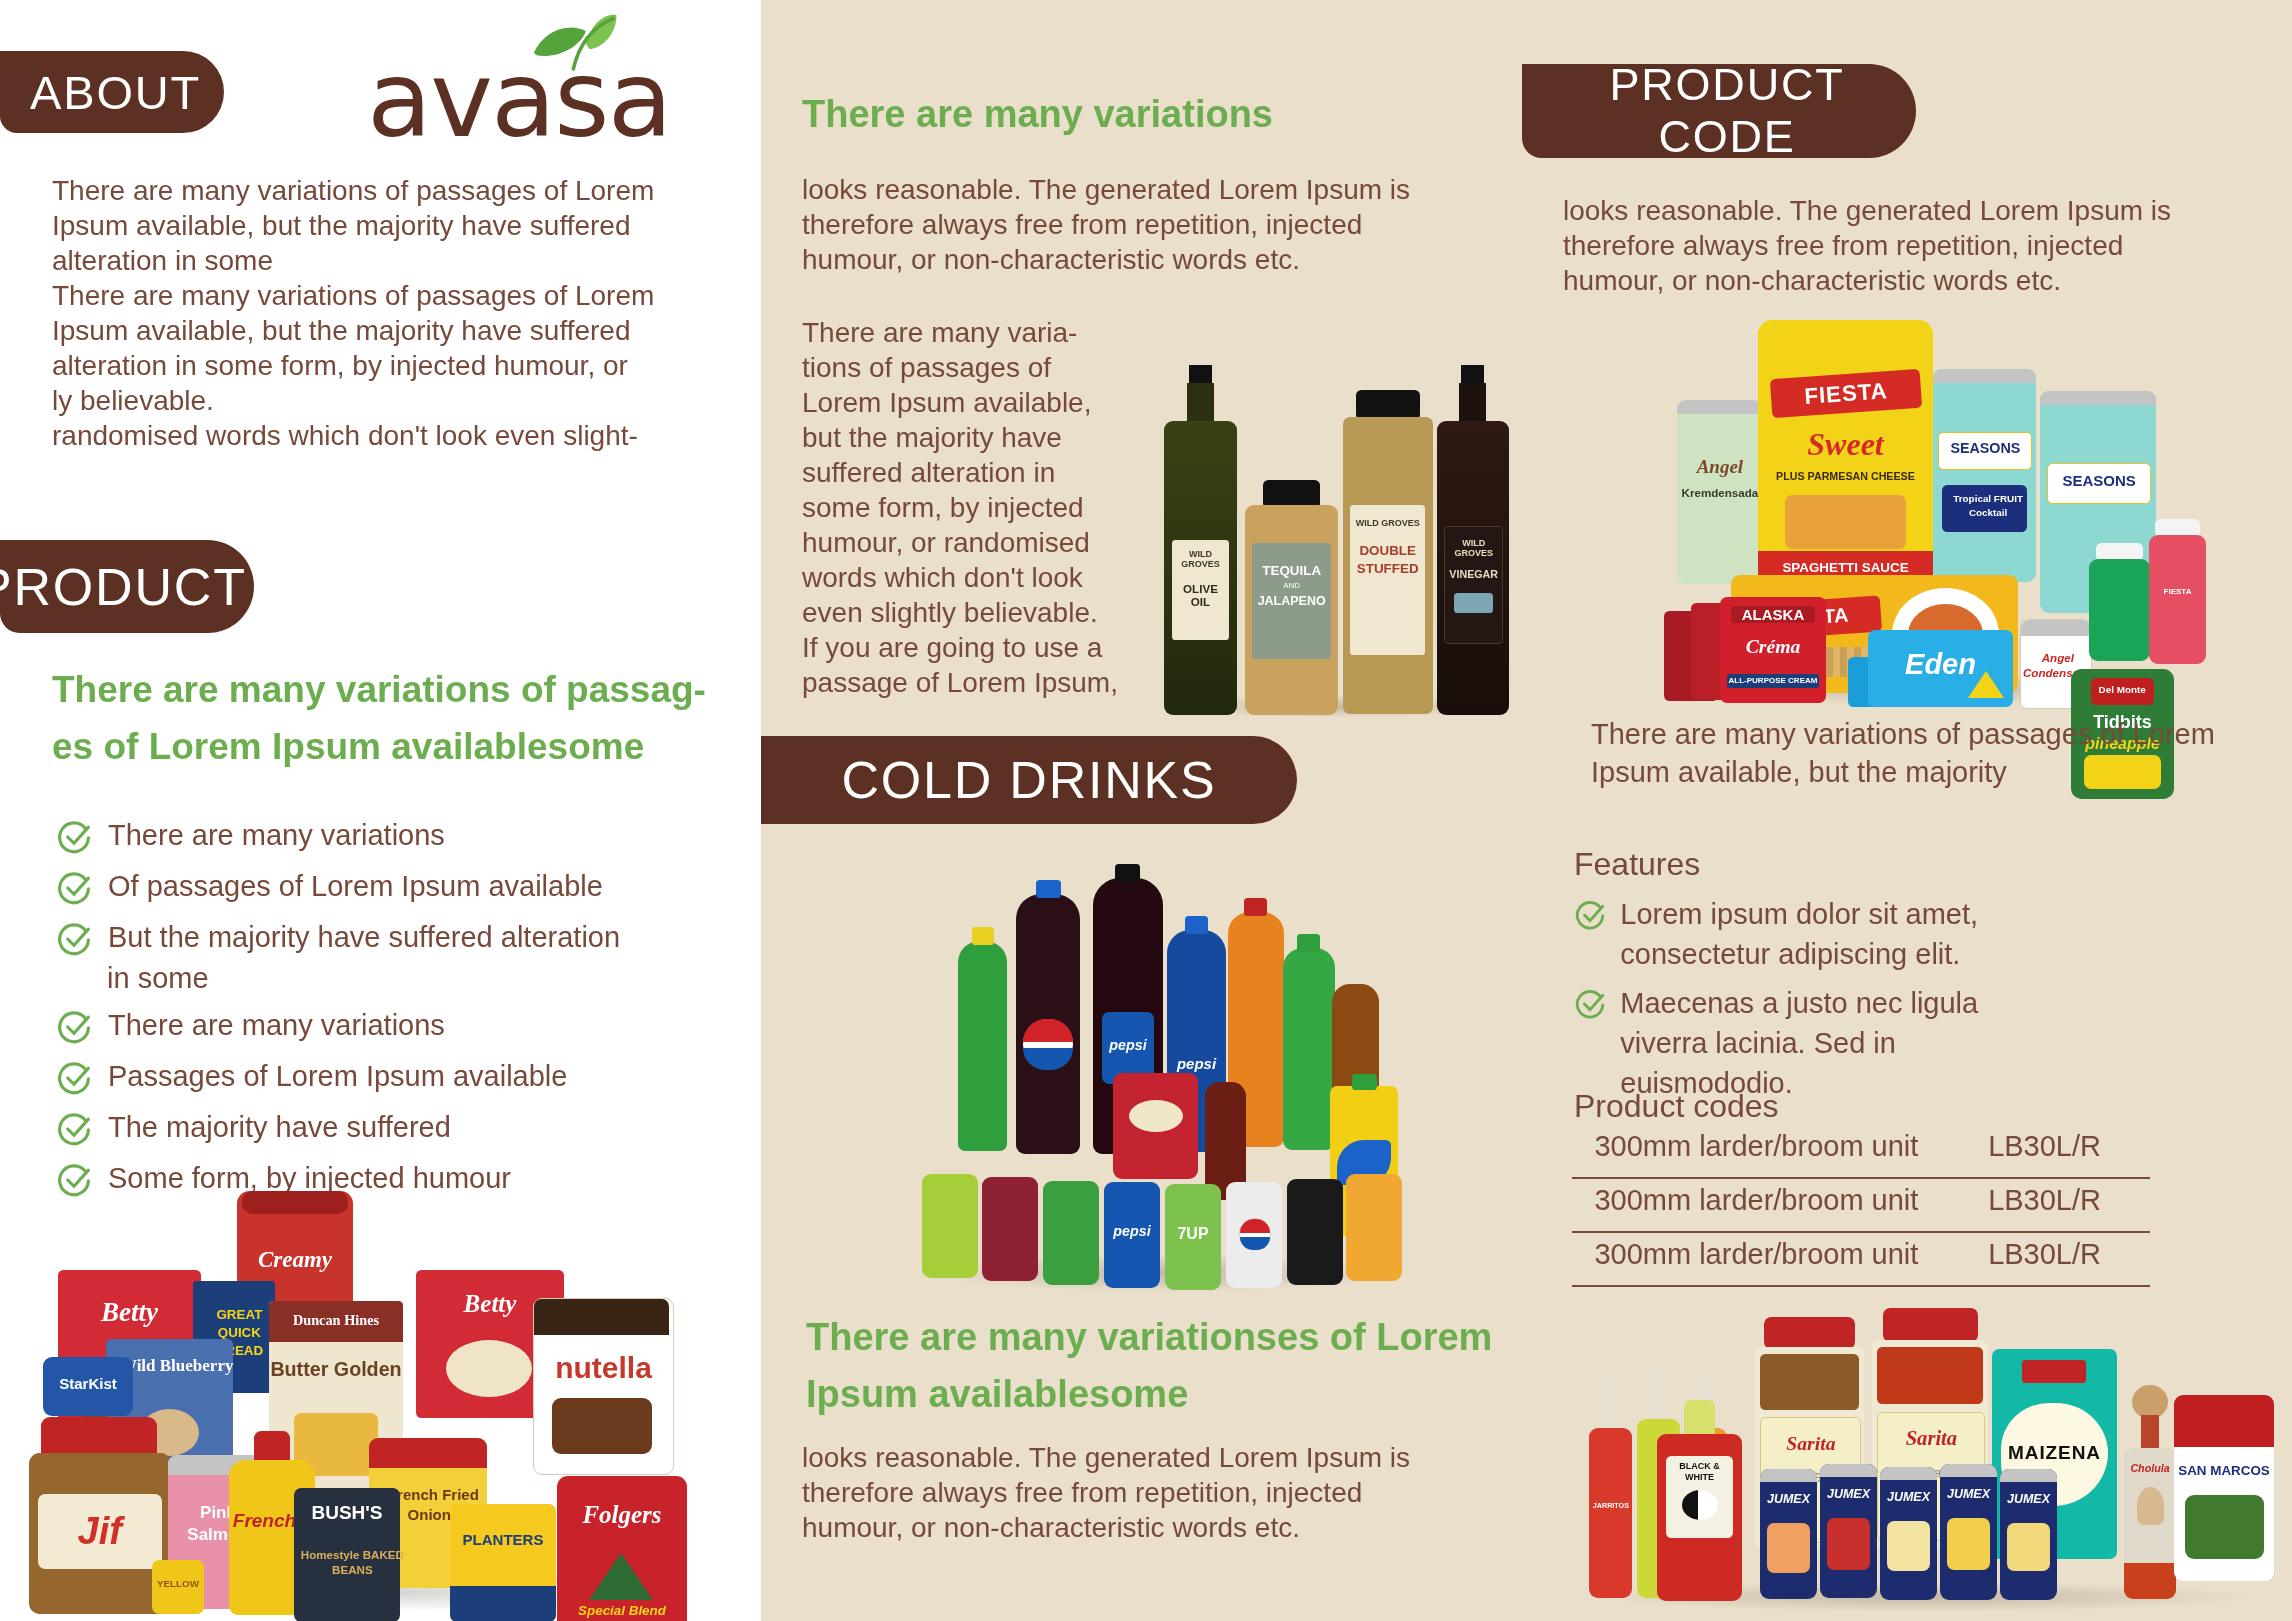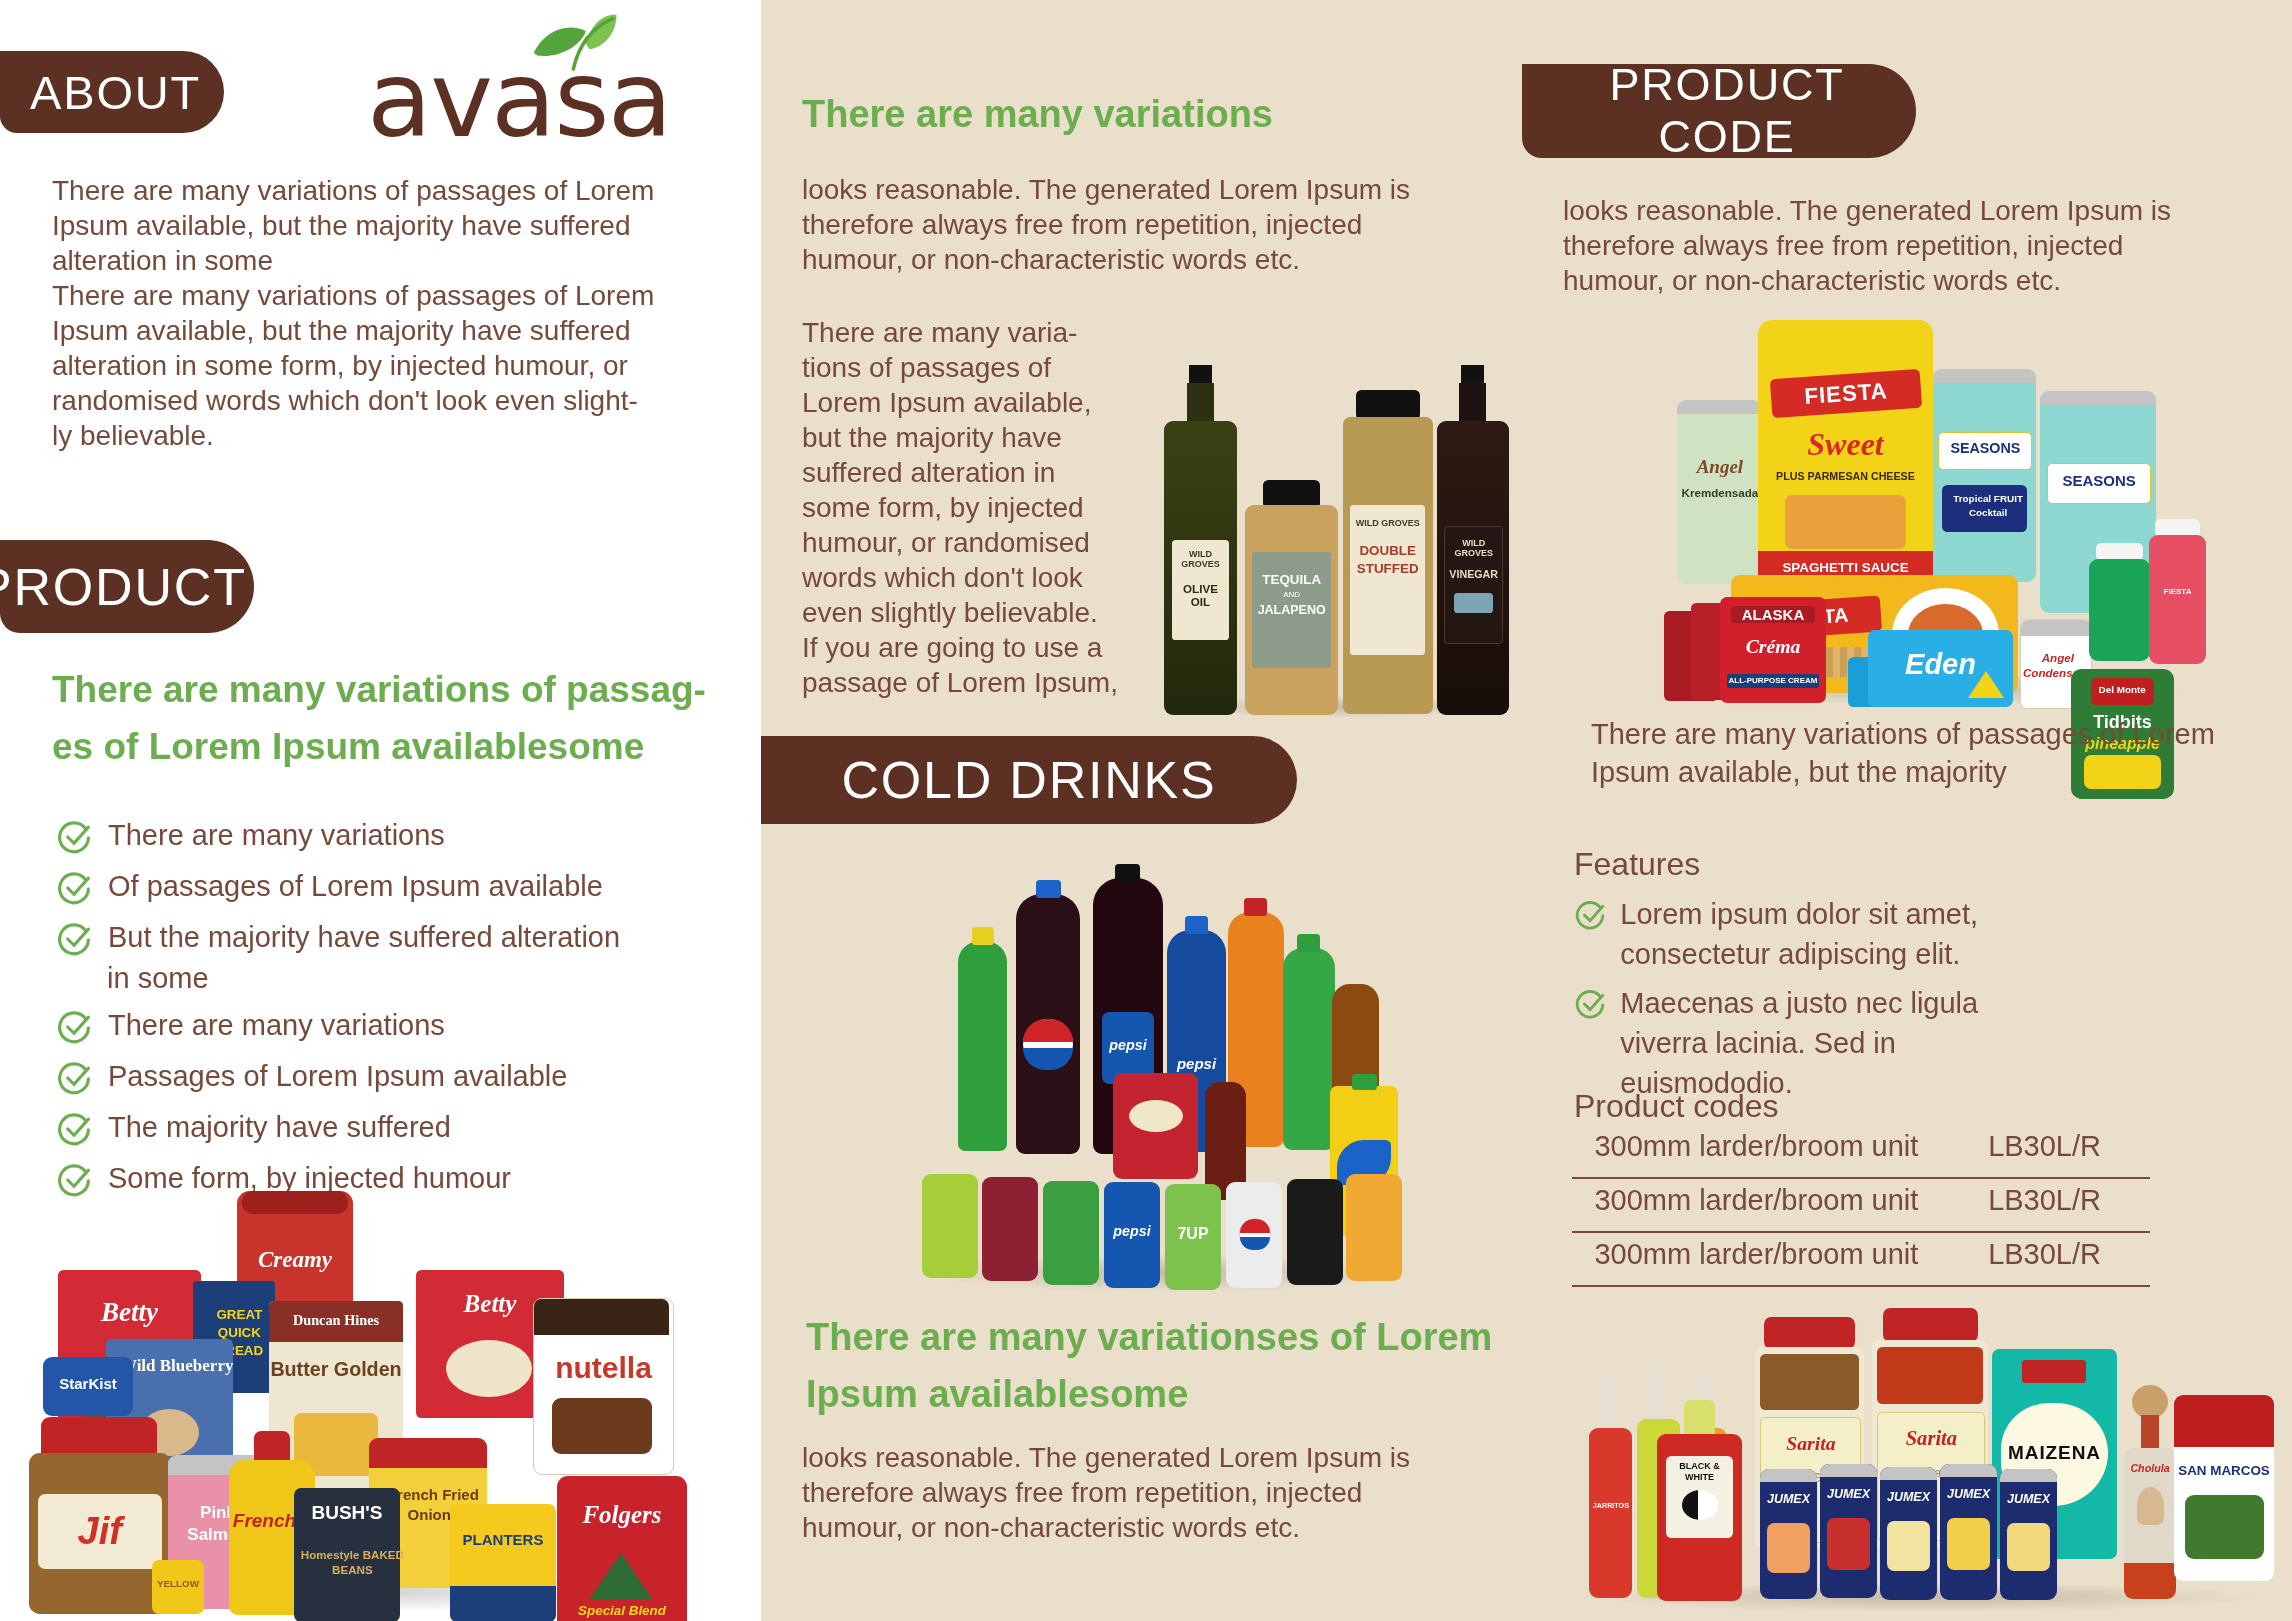--- a/index.html
+++ b/index.html
@@ -47,22 +47,22 @@
 
   <div class="p31" style="left:52px;top:173px;">
     <div class="ln">There are many variations of passages of Lorem</div>
     <div class="ln">Ipsum available, but the majority have suffered</div>
     <div class="ln">alteration in some</div>
   </div>
   <div class="p31" style="left:52px;top:278px;">
     <div class="ln">There are many variations of passages of Lorem</div>
     <div class="ln">Ipsum available, but the majority have suffered</div>
     <div class="ln">alteration in some form, by injected humour, or</div>
+    <div class="ln">ly believable.</div>
     <div class="ln">randomised words which don't look even slight-</div>
-    <div class="ln">ly believable.</div>
   </div>
 
   <div class="banner" style="left:0;top:540px;width:254px;height:93px;font-size:52px;justify-content:flex-end;border-radius:0 59px 59px 25px;">
     <span style="text-align:right;padding-right:23px;">PRODUCT</span>
   </div>
 
   <div class="gh" style="left:52px;top:661px;">
     <div class="ln">There are many variations of passag-</div>
     <div class="ln">es of Lorem Ipsum availablesome</div>
   </div>
@@ -226,21 +226,21 @@
       <div class="it" style="left:23px;top:18px;width:27px;height:47px;background:#2b3110;"></div>
       <div class="it" style="left:0;top:56px;width:73px;height:294px;background:linear-gradient(#3a4214,#22280c);border-radius:9px;"></div>
       <div class="it" style="left:8px;top:175px;width:57px;height:100px;background:#efe7cf;border-radius:3.6px;text-align:center;">
         <div style="font-size:9px;color:#3a3a2a;margin-top:9px;font-weight:700;">WILD GROVES</div>
         <div style="font-size:11.6px;color:#2b2b1a;margin-top:12.5px;font-weight:700;">OLIVE OIL</div>
       </div>
     </div>
     <div class="it" style="left:81px;top:115px;width:93px;height:235px;">
       <div class="it" style="left:18px;top:0;width:57px;height:29px;background:#111;border-radius:5.4px;"></div>
       <div class="it" style="left:0;top:25px;width:93px;height:210px;background:#c9a25e;border-radius:9px;"></div>
-      <div class="it" style="left:7.2px;top:72px;width:79px;height:116px;background:#8d9b8a;border-radius:3.6px;text-align:center;color:#fff;">
+      <div class="it" style="left:7.2px;top:63px;width:79px;height:116px;background:#8d9b8a;border-radius:3.6px;text-align:center;color:#fff;">
         <div style="font-size:13.4px;font-weight:700;margin-top:19.7px;">TEQUILA</div>
         <div style="font-size:8px;margin-top:3.6px;">AND</div>
         <div style="font-size:12.5px;font-weight:700;margin-top:3.6px;">JALAPENO</div>
       </div>
     </div>
     <div class="it" style="left:179px;top:25px;width:90px;height:324px;">
       <div class="it" style="left:12.5px;top:0;width:64px;height:30px;background:#111;border-radius:5.4px;"></div>
       <div class="it" style="left:0;top:27px;width:90px;height:297px;background:#b89a55;border-radius:7.2px;"></div>
       <div class="it" style="left:7.2px;top:115px;width:75px;height:150px;background:#efe7cf;border-radius:3.6px;text-align:center;">
         <div style="font-size:9px;color:#3a3a2a;margin-top:12.5px;font-weight:700;">WILD GROVES</div>

